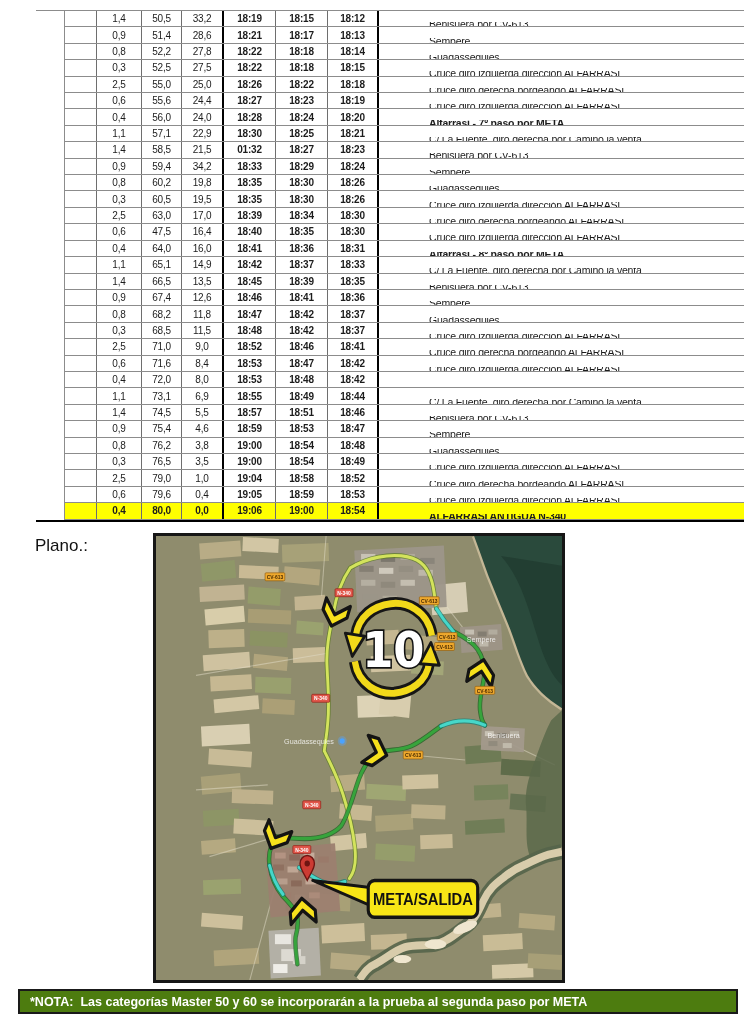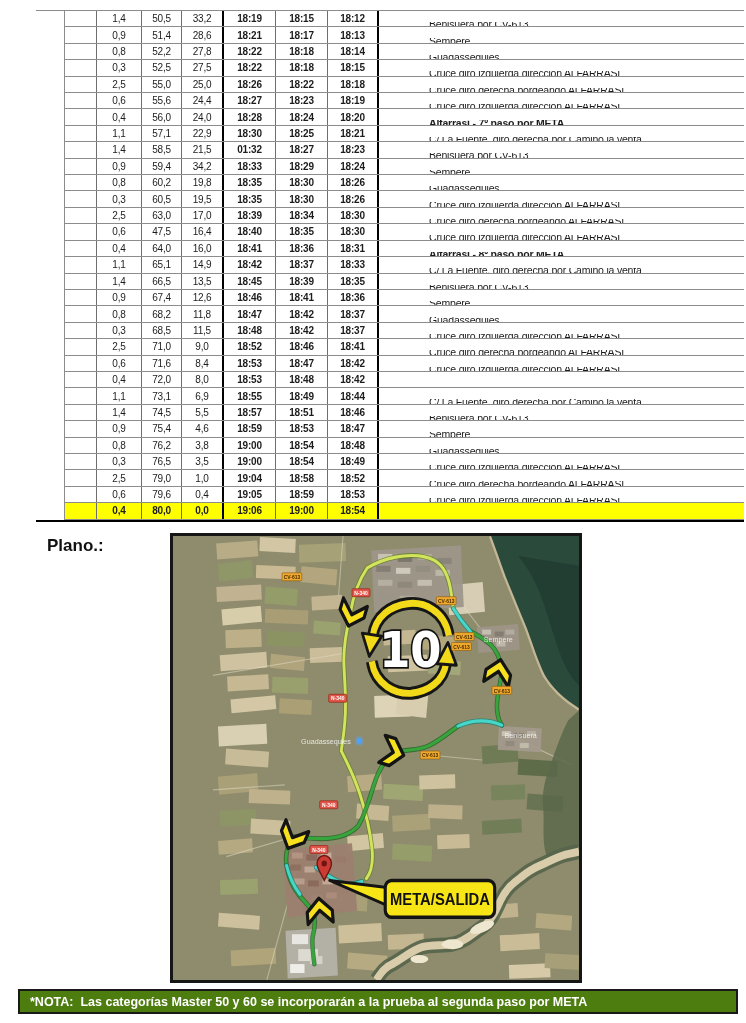--- a/index.html
+++ b/index.html
@@ -20,24 +20,24 @@
   .c-togo{width:42px;border-right:2.5px solid #000;}
   .c-t{width:52px;font-weight:bold;}
   .c-t3{width:51px;font-weight:bold;border-right:2.5px solid #000;text-align:center;}
   .c-flag{width:45px;font-weight:bold;border-right:2.5px solid #000;margin-top:44px;}
   .c-desc{flex:1;justify-content:flex-start;padding-left:5px;font-size:10.5px;border-right:none;margin-top:11px;}
   .bold-desc .c-desc{font-weight:bold;}
   .meta-row{background:#ffff00;font-weight:bold;}
   .meta-row .c-desc{font-weight:bold;}
 
   
-  .plano{position:absolute;left:35px;top:536px;font-size:17px;font-weight:bold;color:#111;margin-left:12px;}
+  .plano{position:absolute;left:35px;top:536px;font-size:17px;font-weight:normal;color:#111;}
 
   
-  .map-frame{position:absolute;left:170px;top:533px;width:412px;height:450px;
+  .map-frame{position:absolute;left:153px;top:533px;width:412px;height:450px;
              border:3px solid #161616;box-sizing:border-box;background:#8f8c6d;padding-left:40px;}
   .map-frame svg{display:block;width:100%;height:100%;}
   .town-label{font-size:8px;fill:#ffffff;opacity:.78;text-anchor:middle;
               font-family:"Liberation Sans",sans-serif;}
   .chip-text{font-size:5.5px;font-weight:bold;text-anchor:middle;
              font-family:"Liberation Sans",sans-serif;}
   .chip-o{fill:#4a2c00;}
   .chip-r{fill:#ffffff;}
 
   
@@ -382,20 +382,21 @@
     </div>
       <div class="row meta-row bold-desc">
       <div class="cell c-sp"></div>
       <div class="cell c-km">0,4</div>
       <div class="cell c-tot">80,0</div>
       <div class="cell c-togo">0,0</div>
       <div class="cell c-t">19:06</div>
       <div class="cell c-t">19:00</div>
       <div class="cell c-t3">18:54</div>
       <div class="cell c-flag">META</div>
+      <div class="cell c-desc">ALFARRASI ANTIGUA N-340</div>
     </div>
     </div>
 
   <div class="plano">Plano.:</div>
 
   <div class="map-frame">
     <svg viewBox="0 0 408 446" preserveAspectRatio="none">
       <defs>
         <path id="chev" d="M -14,-12 L 0,1 L 14,-12 L 14,0 L 0,13 L -14,0 Z"></path>
       </defs>

